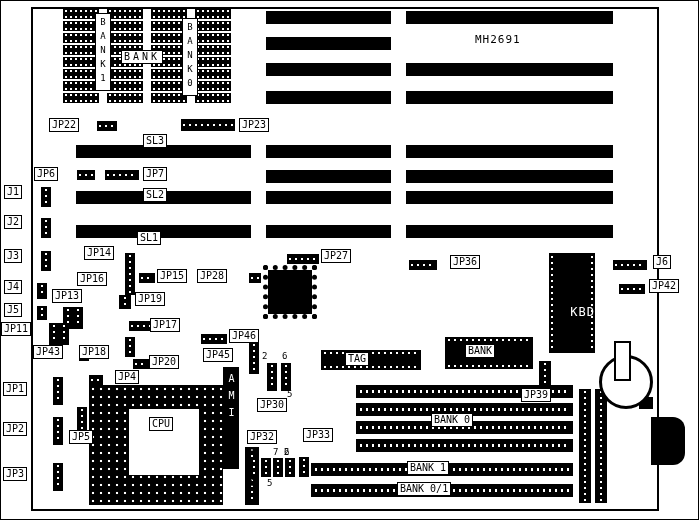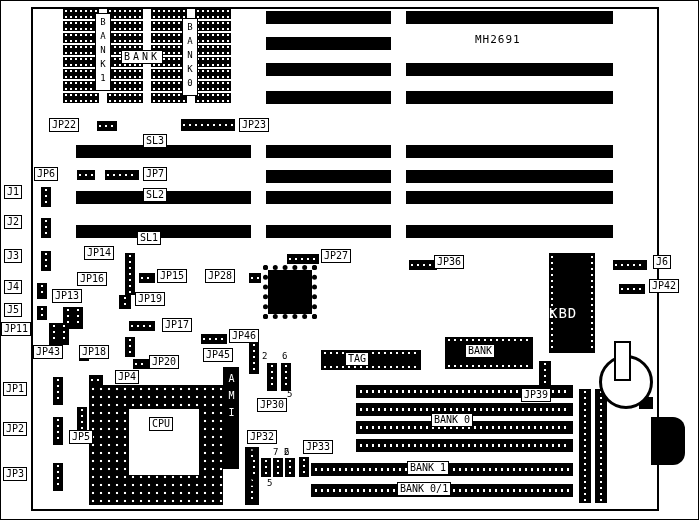--- a/index.html
+++ b/index.html
@@ -21,21 +21,21 @@
   .hchip::before{top:2px}.hchip::after{bottom:2px}
   .vchip{position:absolute;background:#000;z-index:2}
   .vchip::before,.vchip::after{content:"";position:absolute;top:3px;bottom:3px;width:2px;background:repeating-linear-gradient(180deg,#fff 0 2px,rgba(255,255,255,0) 2px 6px)}
   .vchip::before{left:2px}.vchip::after{right:2px}
   .qfp{position:absolute;background:#000;background-clip:padding-box;border:5px dotted #000;z-index:2}
   .pga{position:absolute;background-color:#000;background-image:radial-gradient(circle,#fff 1px,rgba(0,0,0,0) 1.6px);background-size:8px 8px;z-index:1}
   .pga-inner{position:absolute;background:#fff;z-index:2}
   .vlbl{position:absolute;background:#fff;border:1px solid #000;writing-mode:vertical-rl;text-orientation:upright;font-size:9px;letter-spacing:4px;padding:3px 1px;line-height:12px;z-index:6}
   .ami{position:absolute;background:#000;color:#fff;writing-mode:vertical-rl;text-orientation:upright;font-size:10px;letter-spacing:6px;padding-top:6px;line-height:16px;z-index:3}
   .txt{position:absolute;color:#000;font-size:9px;z-index:7;white-space:nowrap}
-  .kbdtxt{position:absolute;left:0;right:0;top:52px;color:#fff;text-align:left;font-size:14px;letter-spacing:1px;z-index:3}
+  .kbdtxt{position:absolute;left:0;right:0;top:52px;color:#fff;text-align:right;font-size:12px;letter-spacing:1px;z-index:3}
   .circle{position:absolute;width:48px;height:48px;border:3px solid #000;border-radius:50%;background:#fff;z-index:4}
   .batt{position:absolute;width:13px;height:36px;border:2px solid #000;background:#fff;z-index:5}
   .din{position:absolute;background:#000;border-radius:0 12px 12px 0;z-index:4}
   .blk{position:absolute;background:#000;z-index:2}
   .cachelbl{letter-spacing:3px}
 </style>
 </head>
 <body>
 
 <div class="canvas">
@@ -124,51 +124,51 @@
   <div class="lbl" style="left:3px;top:279px">J4</div>
   <i class="vpins" style="left:36px;top:282px;height:16px"></i>
   <div class="lbl" style="left:3px;top:302px">J5</div>
   <i class="vpins" style="left:36px;top:305px;height:14px"></i>
 
   <div class="lbl" style="left:83px;top:245px">JP14</div>
   <i class="vpins" style="left:124px;top:252px;height:42px"></i>
   <div class="lbl" style="left:76px;top:271px">JP16</div>
   <i class="hpins" style="left:138px;top:272px;width:16px"></i>
   <div class="lbl" style="left:156px;top:268px">JP15</div>
-  <div class="lbl" style="left:204px;top:268px">JP28</div>
+  <div class="lbl" style="left:196px;top:268px">JP28</div>
   <i class="hpins" style="left:248px;top:272px;width:12px"></i>
 
   <div class="lbl" style="left:51px;top:288px">JP13</div>
   <i class="vpins" style="left:62px;top:306px;height:22px"></i>
   <i class="vpins" style="left:72px;top:306px;height:22px"></i>
   <i class="vpins" style="left:118px;top:294px;height:14px;width:12px"></i>
   <div class="lbl" style="left:134px;top:291px">JP19</div>
 
   <div class="lbl" style="left:0px;top:321px">JP11</div>
   <i class="vpins" style="left:48px;top:322px;height:22px"></i>
   <i class="vpins" style="left:58px;top:322px;height:22px"></i>
   <i class="hpins" style="left:128px;top:320px;width:26px"></i>
-  <div class="lbl" style="left:161px;top:317px">JP17</div>
+  <div class="lbl" style="left:149px;top:317px">JP17</div>
   <i class="hpins" style="left:200px;top:333px;width:26px"></i>
   <div class="lbl" style="left:228px;top:328px">JP46</div>
 
   <div class="lbl" style="left:32px;top:344px">JP43</div>
   <i class="vpins" style="left:78px;top:347px;height:13px"></i>
   <div class="lbl" style="left:78px;top:344px">JP18</div>
   <i class="vpins" style="left:124px;top:336px;height:20px"></i>
   <i class="hpins" style="left:132px;top:358px;width:16px"></i>
   <div class="lbl" style="left:148px;top:354px">JP20</div>
   <div class="lbl" style="left:202px;top:347px">JP45</div>
   <i class="vpins" style="left:248px;top:341px;height:32px"></i>
 
   <div class="qfp" style="left:262px;top:264px;width:44px;height:44px"></div>
   <i class="hpins" style="left:286px;top:253px;width:32px"></i>
   <div class="lbl" style="left:320px;top:248px">JP27</div>
   <i class="hpins" style="left:408px;top:259px;width:28px"></i>
-  <div class="lbl" style="left:433px;top:254px">JP36</div>
+  <div class="lbl" style="left:449px;top:254px">JP36</div>
 
   <i class="hpins" style="left:612px;top:259px;width:34px"></i>
   <div class="lbl" style="left:652px;top:254px">J6</div>
   <i class="hpins" style="left:618px;top:283px;width:26px"></i>
   <div class="lbl" style="left:648px;top:278px">JP42</div>
 
   <div class="vchip" style="left:548px;top:252px;width:46px;height:100px">
     <span class="kbdtxt">KBD</span>
   </div>
 
@@ -208,21 +208,21 @@
   <div class="txt" style="left:247px;top:446px">2</div>
   <div class="txt" style="left:272px;top:446px">7 2</div>
   <div class="txt" style="left:283px;top:446px">6</div>
   <i class="vpins" style="left:248px;top:457px;height:19px"></i>
   <i class="vpins" style="left:260px;top:457px;height:19px"></i>
   <i class="vpins" style="left:272px;top:457px;height:19px"></i>
   <i class="vpins" style="left:284px;top:457px;height:19px"></i>
   <div class="txt" style="left:249px;top:477px">8</div>
   <div class="txt" style="left:266px;top:477px">5</div>
   <i class="vpins" style="left:298px;top:456px;height:20px"></i>
-  <div class="lbl" style="left:302px;top:439px">JP33</div>
+  <div class="lbl" style="left:302px;top:427px">JP33</div>
 
   <i class="simm" style="left:355px;top:384px;width:217px"></i>
   <i class="simm" style="left:355px;top:402px;width:217px"></i>
   <i class="simm" style="left:355px;top:420px;width:217px"></i>
   <i class="simm" style="left:355px;top:438px;width:217px"></i>
   <div class="lbl" style="left:430px;top:412px">BANK 0</div>
   <i class="simm" style="left:310px;top:462px;width:262px"></i>
   <div class="lbl" style="left:406px;top:460px">BANK 1</div>
   <i class="simm" style="left:310px;top:483px;width:262px"></i>
   <div class="lbl" style="left:396px;top:481px">BANK 0/1</div>

